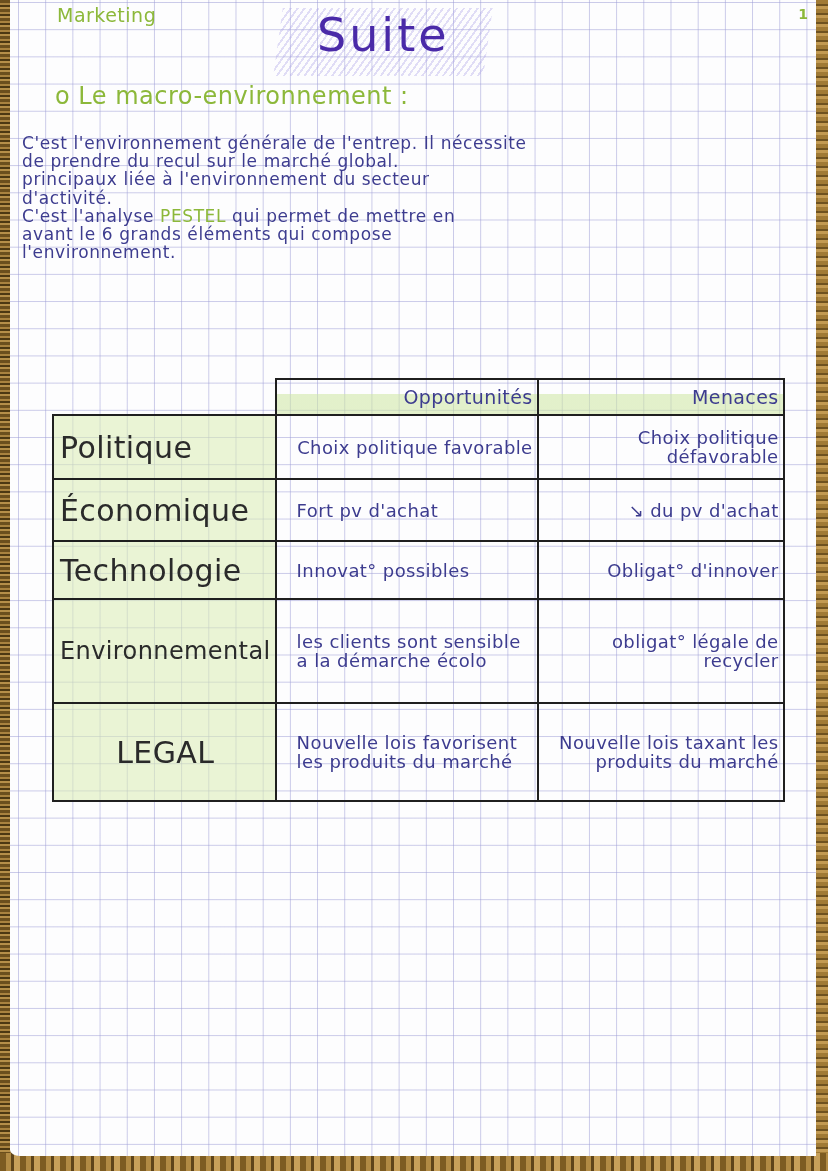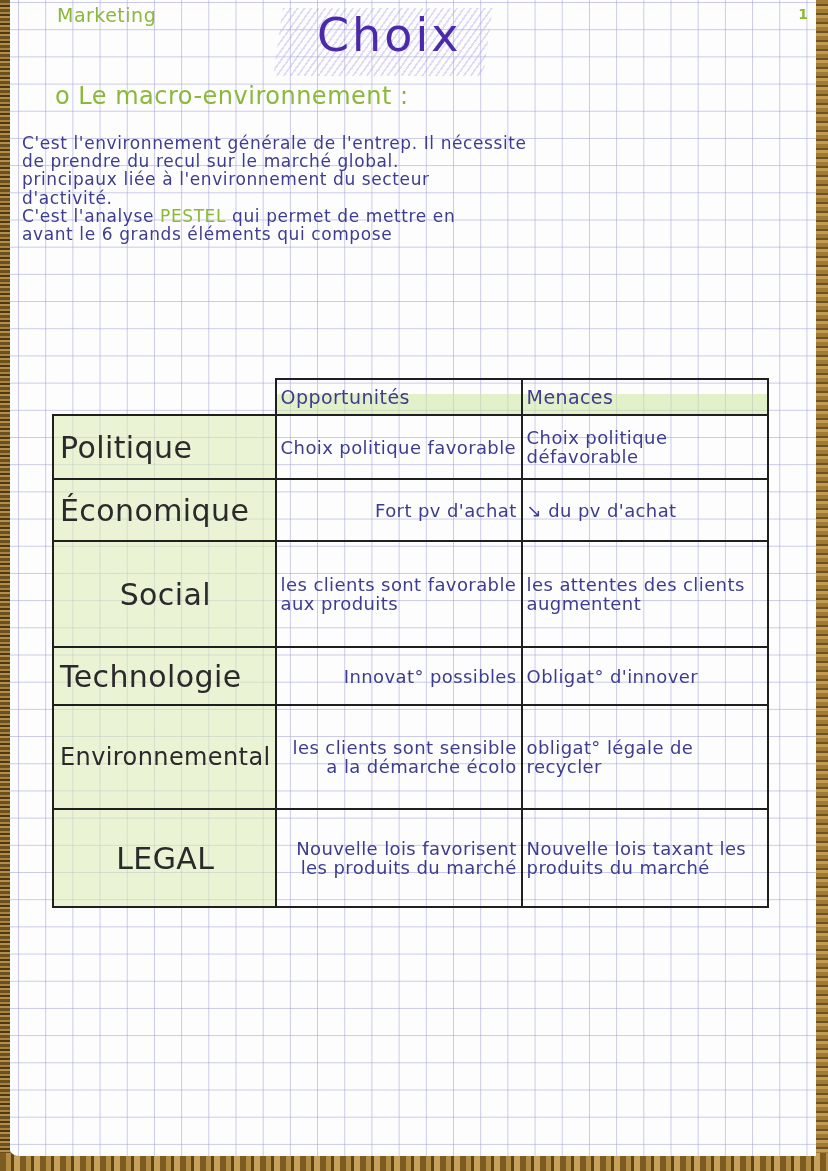--- a/index.html
+++ b/index.html
@@ -45,76 +45,72 @@
 
   .paragraph { position:absolute; left:12px; top:134px; width:780px; font-size:17px; line-height:18.2px; color:#3d3c8f; letter-spacing:0.6px; }
   .paragraph .line { display:block; height:18.2px; white-space:nowrap; }
   .pestel-word { color:#8cb83a; }
 
   table.pestel {
     position:absolute; left:42px; top:378px; border-collapse:collapse;
     font-size:18px; letter-spacing:0.4px;
   }
   table.pestel td, table.pestel th {
-    border:2px solid #1f1f1f; text-align:left; vertical-align:middle;
+    border:2px solid #1f1f1f; text-align:right; vertical-align:middle;
     font-weight:normal; line-height:19px; padding:2px 4px;
   }
   table.pestel th.blank { border:none; background:transparent; }
   table.pestel th.col-head { color:#3d3c8f; font-size:19px; height:30px; background:linear-gradient(to bottom, transparent 40%, rgba(205,230,160,0.55) 40%); }
   table.pestel td.factor { color:#2a2a2a; font-size:30px; width:210px; background:rgba(218,236,178,0.55); text-align:left; padding-left:6px; }
   table.pestel td.factor.center { text-align:center; }
   table.pestel td.cell { color:#3d3c8f; width:236px; }
-  table.pestel td.cell.left { text-align:right; padding-left:0; }
+  table.pestel td.cell.left { text-align:left; padding-left:20px; }
 </style>
 </head>
 <body>
 
 <div class="wood-left"></div>
 <div class="wood-right"></div>
 <div class="wood-bottom"></div>
 
 <div class="page">
   <span class="hand green header-subject">Marketing</span>
   <span class="hand green page-number">1</span>
 
   <div class="title-highlight"></div>
-  <span class="hand title">Choix</span>
+  <span class="hand title">Suite</span>
 
   <span class="hand green section-heading">o Le macro-environnement :</span>
 
   <div class="paragraph">
     <span class="line">C'est l'environnement générale de l'entrep. Il nécessite</span>
     <span class="line">de prendre du recul sur le marché global.</span>
     <span class="line">principaux liée à l'environnement du secteur</span>
     <span class="line">d'activité.</span>
     <span class="line"><span>C'est l'analyse </span><span class="pestel-word">PESTEL</span><span> qui permet de mettre en</span></span>
     <span class="line">avant le 6 grands éléments qui compose</span>
+    <span class="line">l'environnement.</span>
   </div>
 
   <table class="pestel">
     <tbody>
         <tr>
       <th class="blank"></th>
       <th class="col-head">Opportunités</th>
       <th class="col-head">Menaces</th>
     </tr>
     <tr style="height:64px">
       <td class="factor">Politique</td>
       <td class="cell">Choix politique favorable</td>
       <td class="cell">Choix politique défavorable</td>
     </tr>
     <tr style="height:62px">
       <td class="factor">Économique</td>
       <td class="cell left">Fort pv d'achat</td>
       <td class="cell">↘ du pv d'achat</td>
-    </tr>
-    <tr style="height:106px">
-      <td class="factor center">Social</td>
-      <td class="cell">les clients sont favorable aux produits</td>
-      <td class="cell">les attentes des clients augmentent</td>
     </tr>
     <tr style="height:58px">
       <td class="factor">Technologie</td>
       <td class="cell left">Innovat° possibles</td>
       <td class="cell">Obligat° d'innover</td>
     </tr>
     <tr style="height:104px">
       <td class="factor" style="font-size:24px">Environnemental</td>
       <td class="cell left">les clients sont sensible a la démarche écolo</td>
       <td class="cell">obligat° légale de recycler</td>

